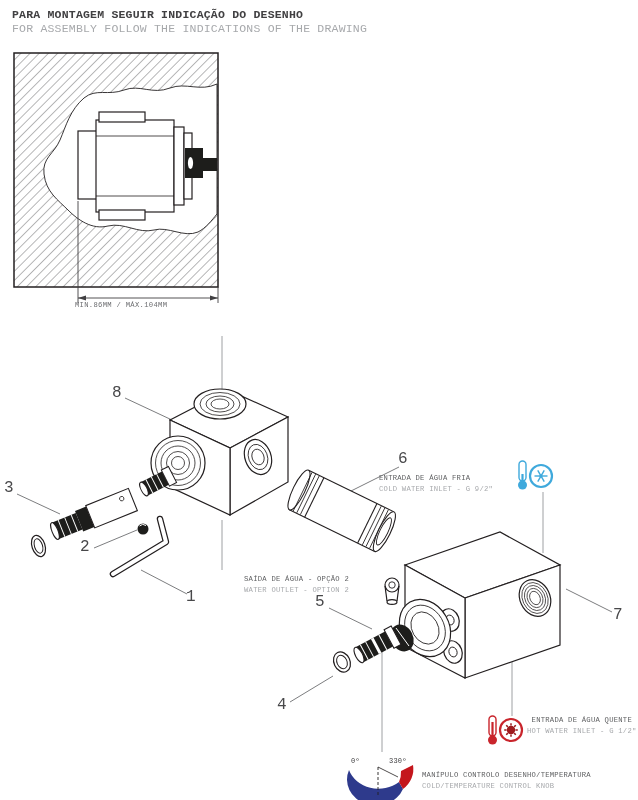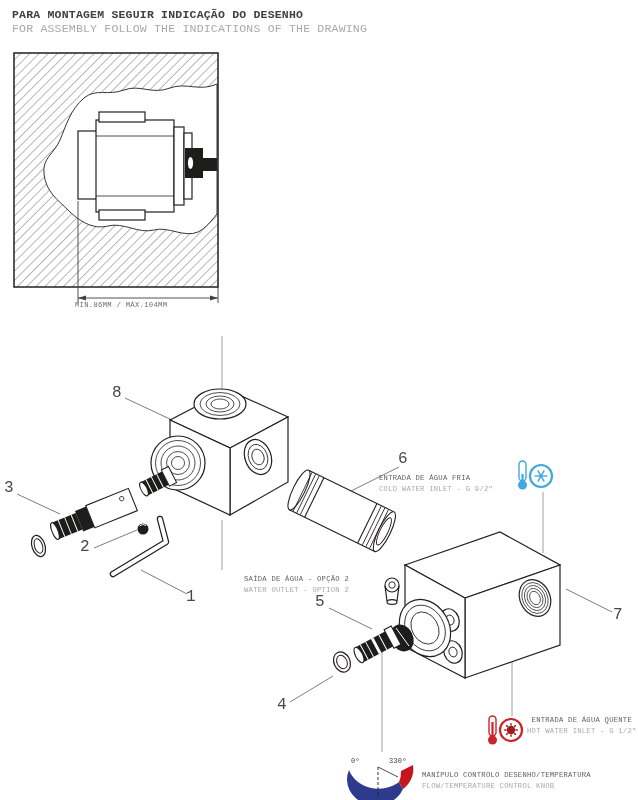--- a/index.html
+++ b/index.html
@@ -273,21 +273,21 @@
     <div class="en">COLD WATER INLET - G 9/2"</div>
   </div>
 
   <div class="callout" style="left:527px;top:715px;text-align:center;">
     <div class="pt">ENTRADA DE ÁGUA QUENTE</div>
     <div class="en">HOT WATER INLET - G 1/2"</div>
   </div>
 
   <div class="callout" style="left:422px;top:770px;">
     <div class="pt">MANÍPULO CONTROLO DESENHO/TEMPERATURA</div>
-    <div class="en">FLOW/TEMPERATURE CONTROL KNOB</div>
+    <div class="en">COLD/TEMPERATURE CONTROL KNOB</div>
   </div>
 
   <div class="angle-label" style="left:351px;top:757px;">0º</div>
   <div class="angle-label" style="left:389px;top:757px;">330º</div>
 
   <div class="part-num" style="left:186px;top:588px;">1</div>
   <div class="part-num" style="left:80px;top:538px;">2</div>
   <div class="part-num" style="left:4px;top:479px;">3</div>
   <div class="part-num" style="left:277px;top:696px;">4</div>
   <div class="part-num" style="left:315px;top:593px;">5</div>

